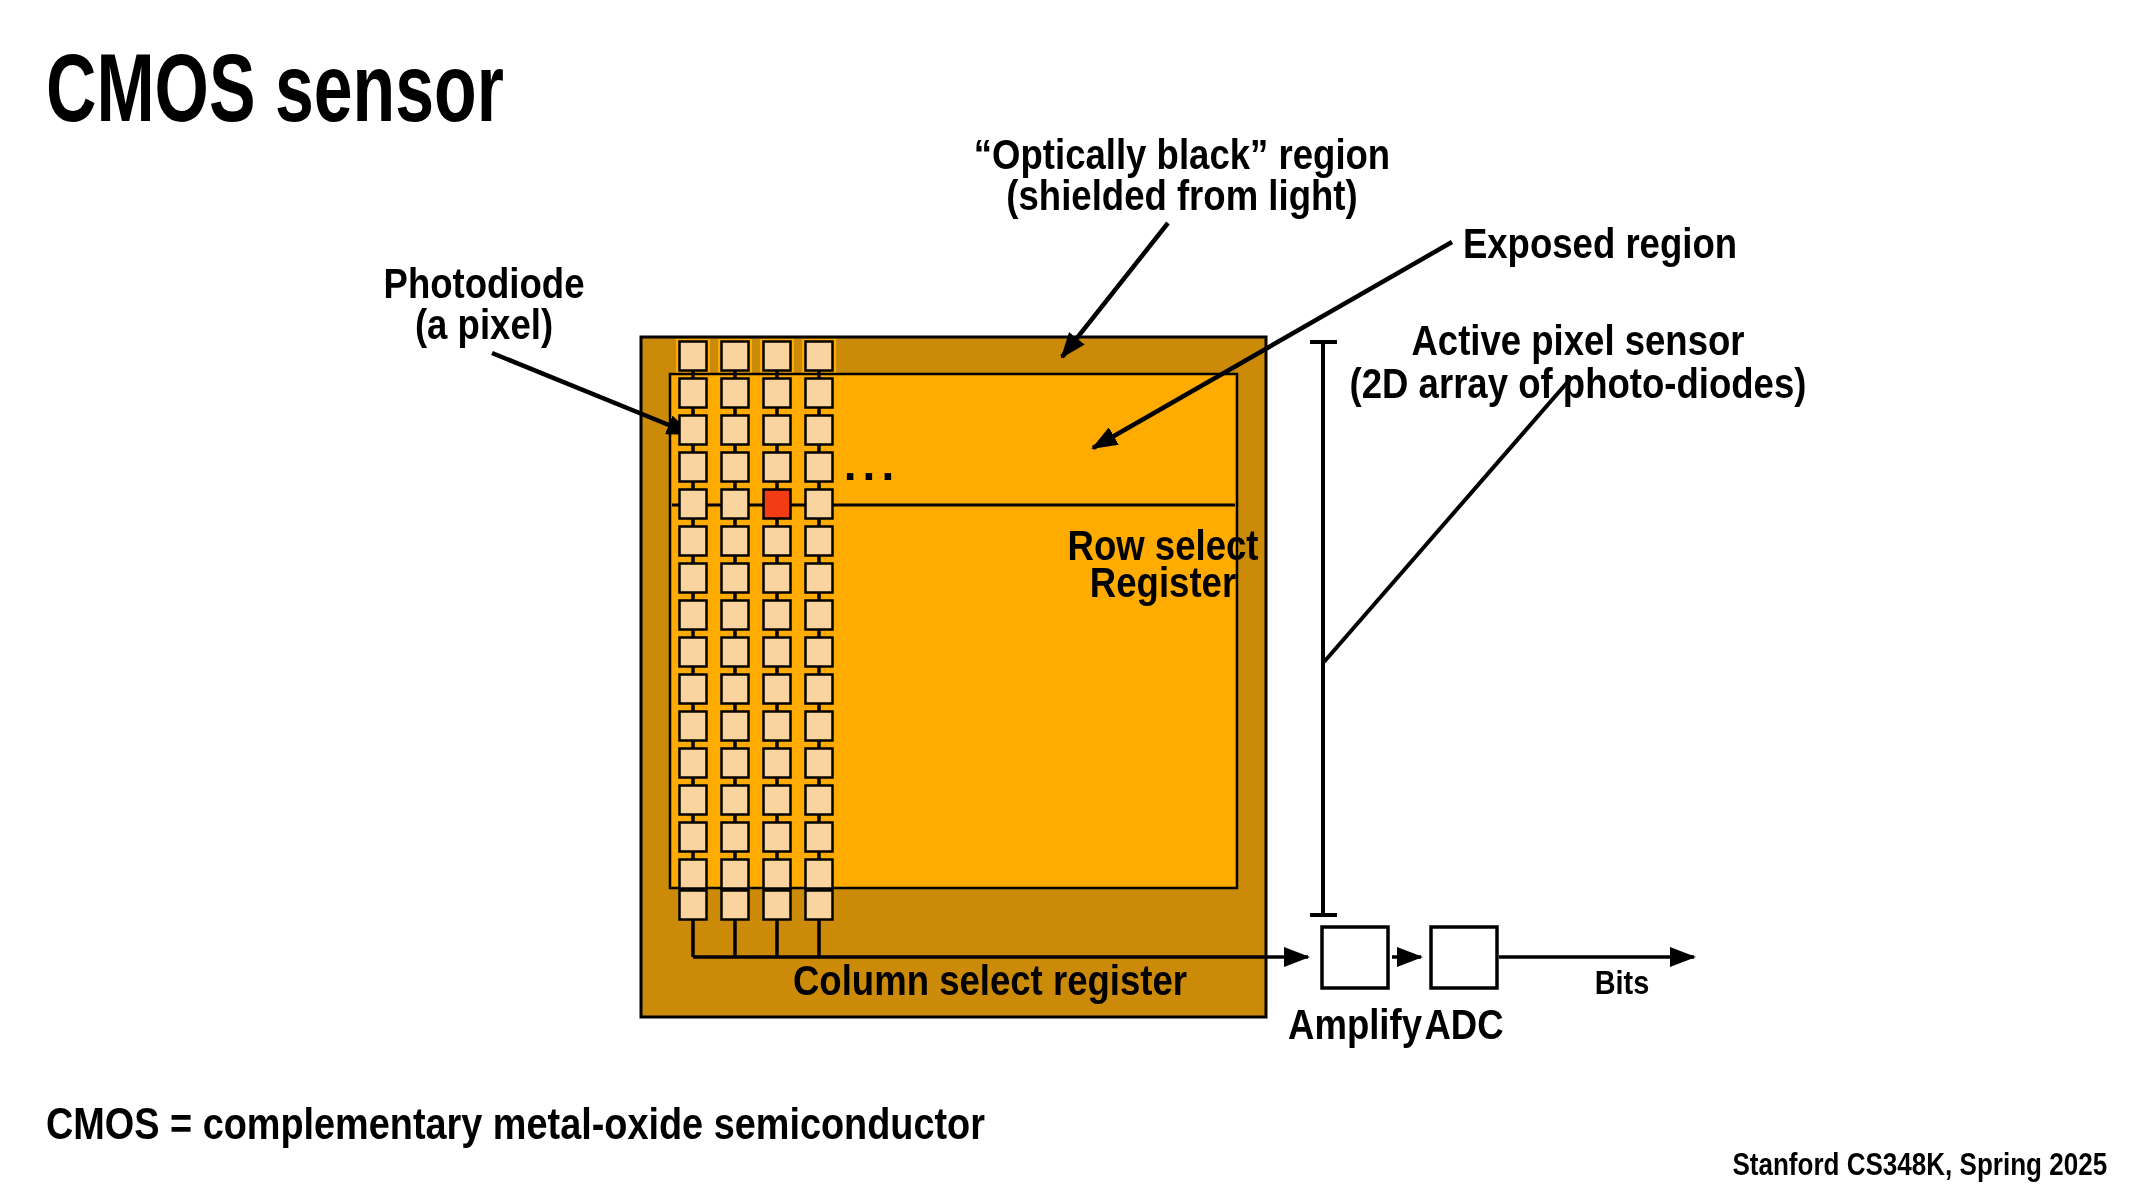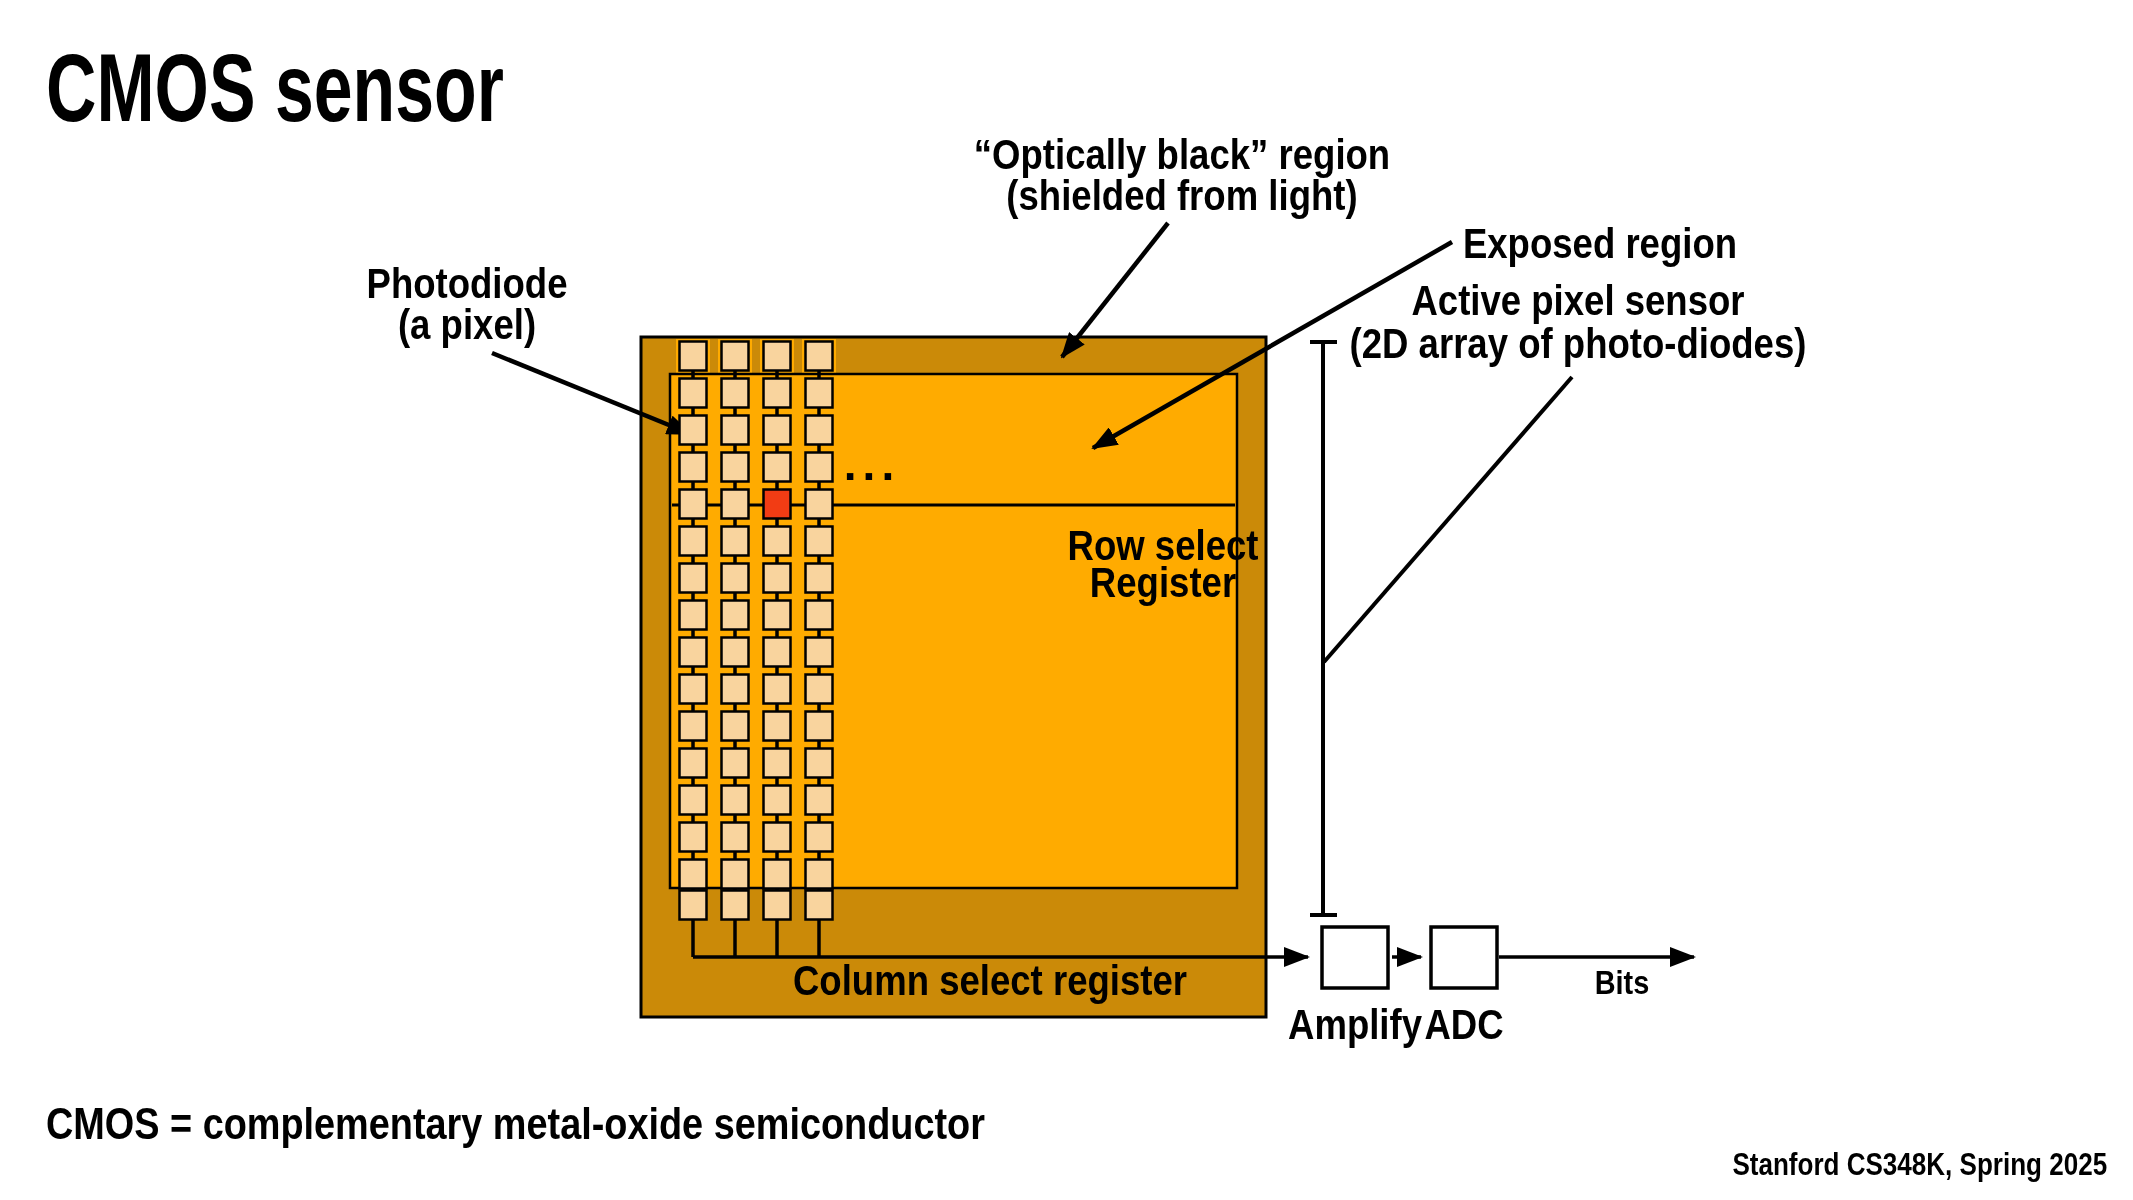--- a/index.html
+++ b/index.html
@@ -35,21 +35,21 @@
     text-align:left;
   }
   .definition .cond-left{transform:scaleX(0.86);}
   .credit{
     right:26px;top:1152px;
     font-size:31px;line-height:26px;
     text-align:right;
   }
   .credit .cond-right{transform:scaleX(0.84);}
   .rowsel{line-height:37px;margin-top:20px;}
-  .aps{line-height:43px;}
+  .aps{line-height:43px;margin-top:40px;}
   .dots{
     font-size:46px;line-height:46px;letter-spacing:6px;
     left:872px;top:441px;
   }
   .bits{font-size:34px;}
 </style>
 </head>
 <body>
 
 <svg id="diagram-svg" width="2133" height="1200" viewBox="0 0 2133 1200">
@@ -163,21 +163,21 @@
       <rect x="721.5" y="890.5" width="27" height="29" fill="#F9D49E" stroke="#000" stroke-width="2.5"></rect>
       <rect x="763.5" y="890.5" width="27" height="29" fill="#F9D49E" stroke="#000" stroke-width="2.5"></rect>
       <rect x="805.5" y="890.5" width="27" height="29" fill="#F9D49E" stroke="#000" stroke-width="2.5"></rect>
     </g>
 </svg>
 
 <div class="lbl title">
   <span class="cond-left">CMOS sensor</span>
 </div>
 
-<div class="lbl center" style="left:467px;top:263px;">
+<div class="lbl center" style="left:484px;top:263px;">
   <span class="cond">
     <div>Photodiode</div>
     <div>(a pixel)</div>
   </span>
 </div>
 
 <div class="lbl center" style="left:1182px;top:134px;">
   <span class="cond">
     <div>“Optically black” region</div>
     <div>(shielded from light)</div>

